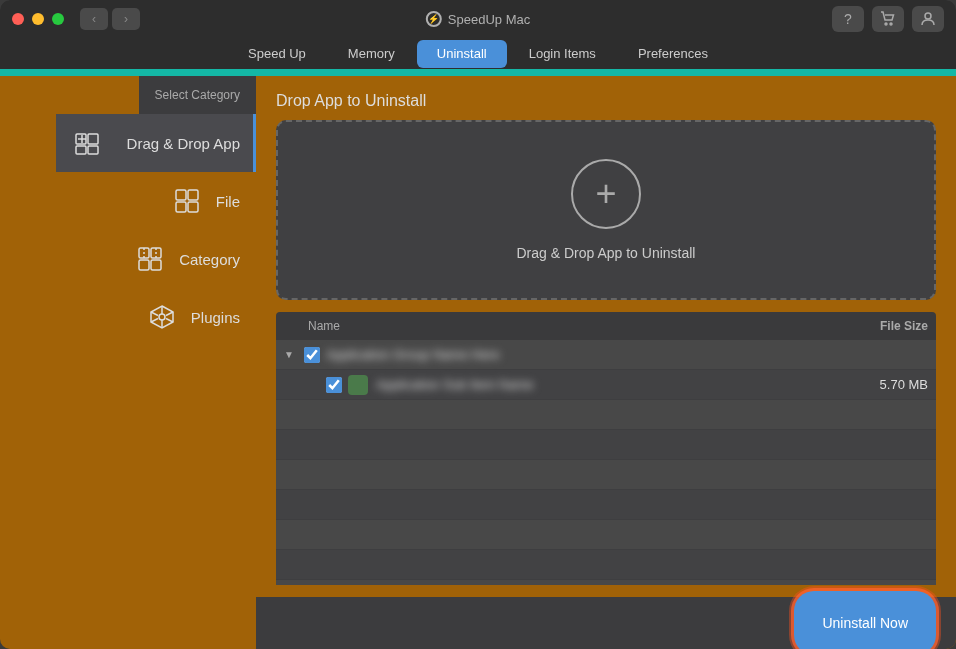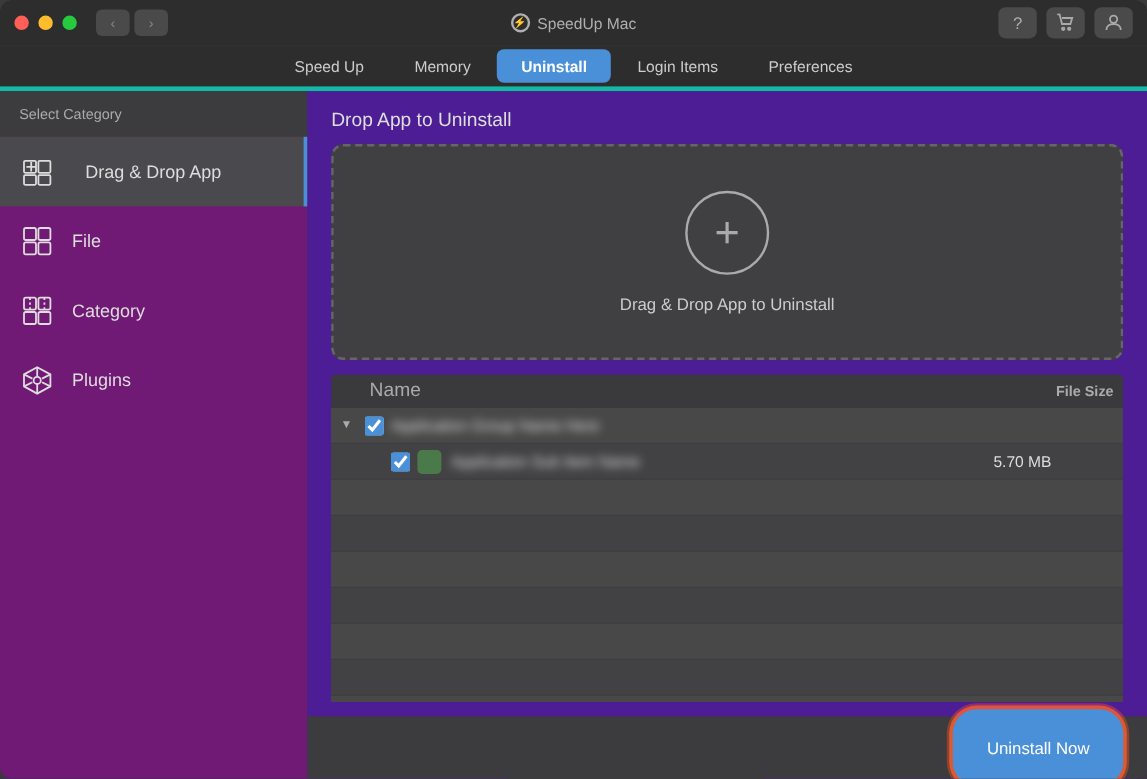--- a/index.html
+++ b/index.html
@@ -93,52 +93,53 @@
     }
 
     
     .tabbar {
       height: 38px;
       background: #2d2d2d;
       display: flex;
       align-items: center;
       justify-content: center;
       gap: 2px;
-      border-bottom: 4px solid #14b8a6;
+      border-bottom: 7px solid #14b8a6;
     }
     .tab {
       height: 28px;
       padding: 0 20px;
       border-radius: 6px;
       display: flex;
       align-items: center;
       color: #ccc;
       font-size: 13px;
       cursor: pointer;
       font-weight: 400;
     }
     .tab.active {
       background: #4a90d9;
       color: white;
-      font-weight: 700;
+      font-weight: 400;
     }
 
     
     .main-layout {
       display: flex;
       height: calc(649px - 76px);
     }
 
     
     .sidebar {
       width: 256px;
-      background: #701a75;
+      background: #a16207;
       flex-shrink: 0;
       display: flex;
       flex-direction: column;
+      align-items: flex-end;
     }
     .sidebar-header {
       height: 38px;
       display: flex;
       align-items: center;
       padding: 0 16px;
       color: #aaa;
       font-size: 12px;
       font-weight: 500;
       text-transform: none;
@@ -180,21 +181,21 @@
       width: 26px;
       height: 26px;
       fill: none;
       stroke: #ddd;
       stroke-width: 1.5;
     }
 
     
     .content {
       flex: 1;
-      background: #4c1d95;
+      background: #a16207;
       display: flex;
       flex-direction: column;
     }
 
     
     .drop-header {
       padding: 16px 20px 10px;
       color: #ddd;
       font-size: 16px;
       font-weight: 500;
@@ -242,21 +243,21 @@
       display: flex;
       background: #3a3a3c;
       height: 28px;
       border-radius: 4px 4px 0 0;
       align-items: center;
       padding: 0 8px;
     }
     .col-name {
       flex: 1;
       color: #aaa;
-      font-size: 16px;
+      font-size: 12px;
       padding-left: 24px;
     }
     .col-size {
       width: 100px;
       text-align: right;
       color: #aaa;
       font-size: 12px;
       font-weight: bold;
     }
     .table-body {
@@ -301,20 +302,21 @@
       justify-content: center;
       font-size: 10px;
     }
     .row-app-name {
       flex: 1;
       color: #ddd;
       font-size: 13px;
     }
     .row-file-size {
       width: 100px;
+      text-align: right;
       color: #ddd;
       font-size: 13px;
     }
     .row-blurred {
       filter: blur(4px);
       user-select: none;
     }
 
     
     .bottom-bar {

